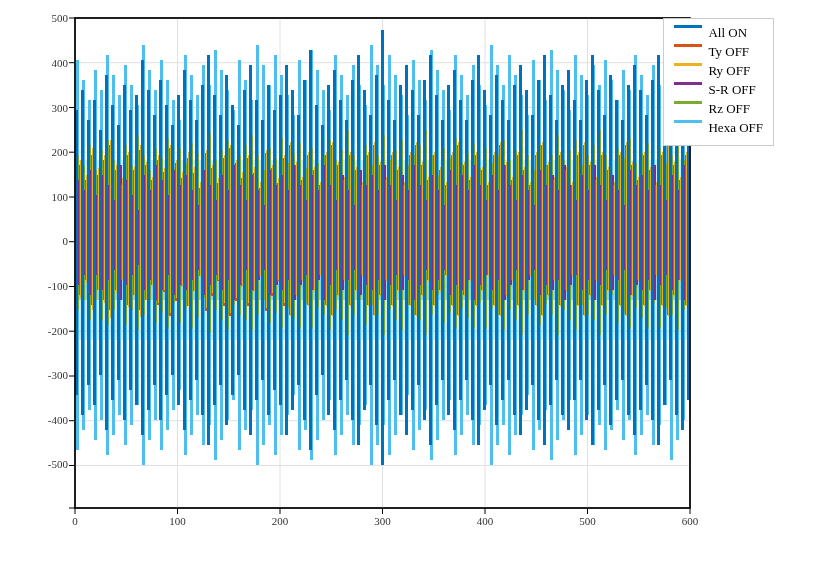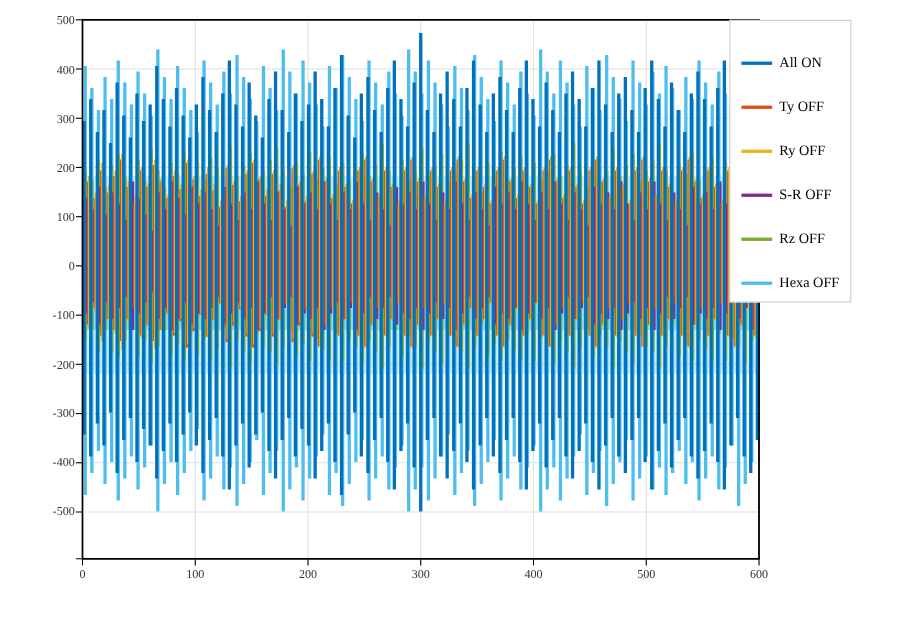--- a/index.html
+++ b/index.html
@@ -25,23 +25,22 @@
       top: 18px;
       right: 28px;
       background: #ffffff;
       border: 1px solid #cccccc;
       padding: 6px 10px;
       font-size: 13px;
       font-family: 'Times New Roman', Times, serif;
     }
     .legend-item {
       display: flex;
-      align-items: center;
+      align-items: flex-start;
       margin-bottom: 3px;
-      margin-top: 24px;
     }
     .legend-line {
       width: 28px;
       height: 3px;
       margin-right: 6px;
       flex-shrink: 0;
     }
     .legend-label {
       font-size: 13px;
       color: #000000;

